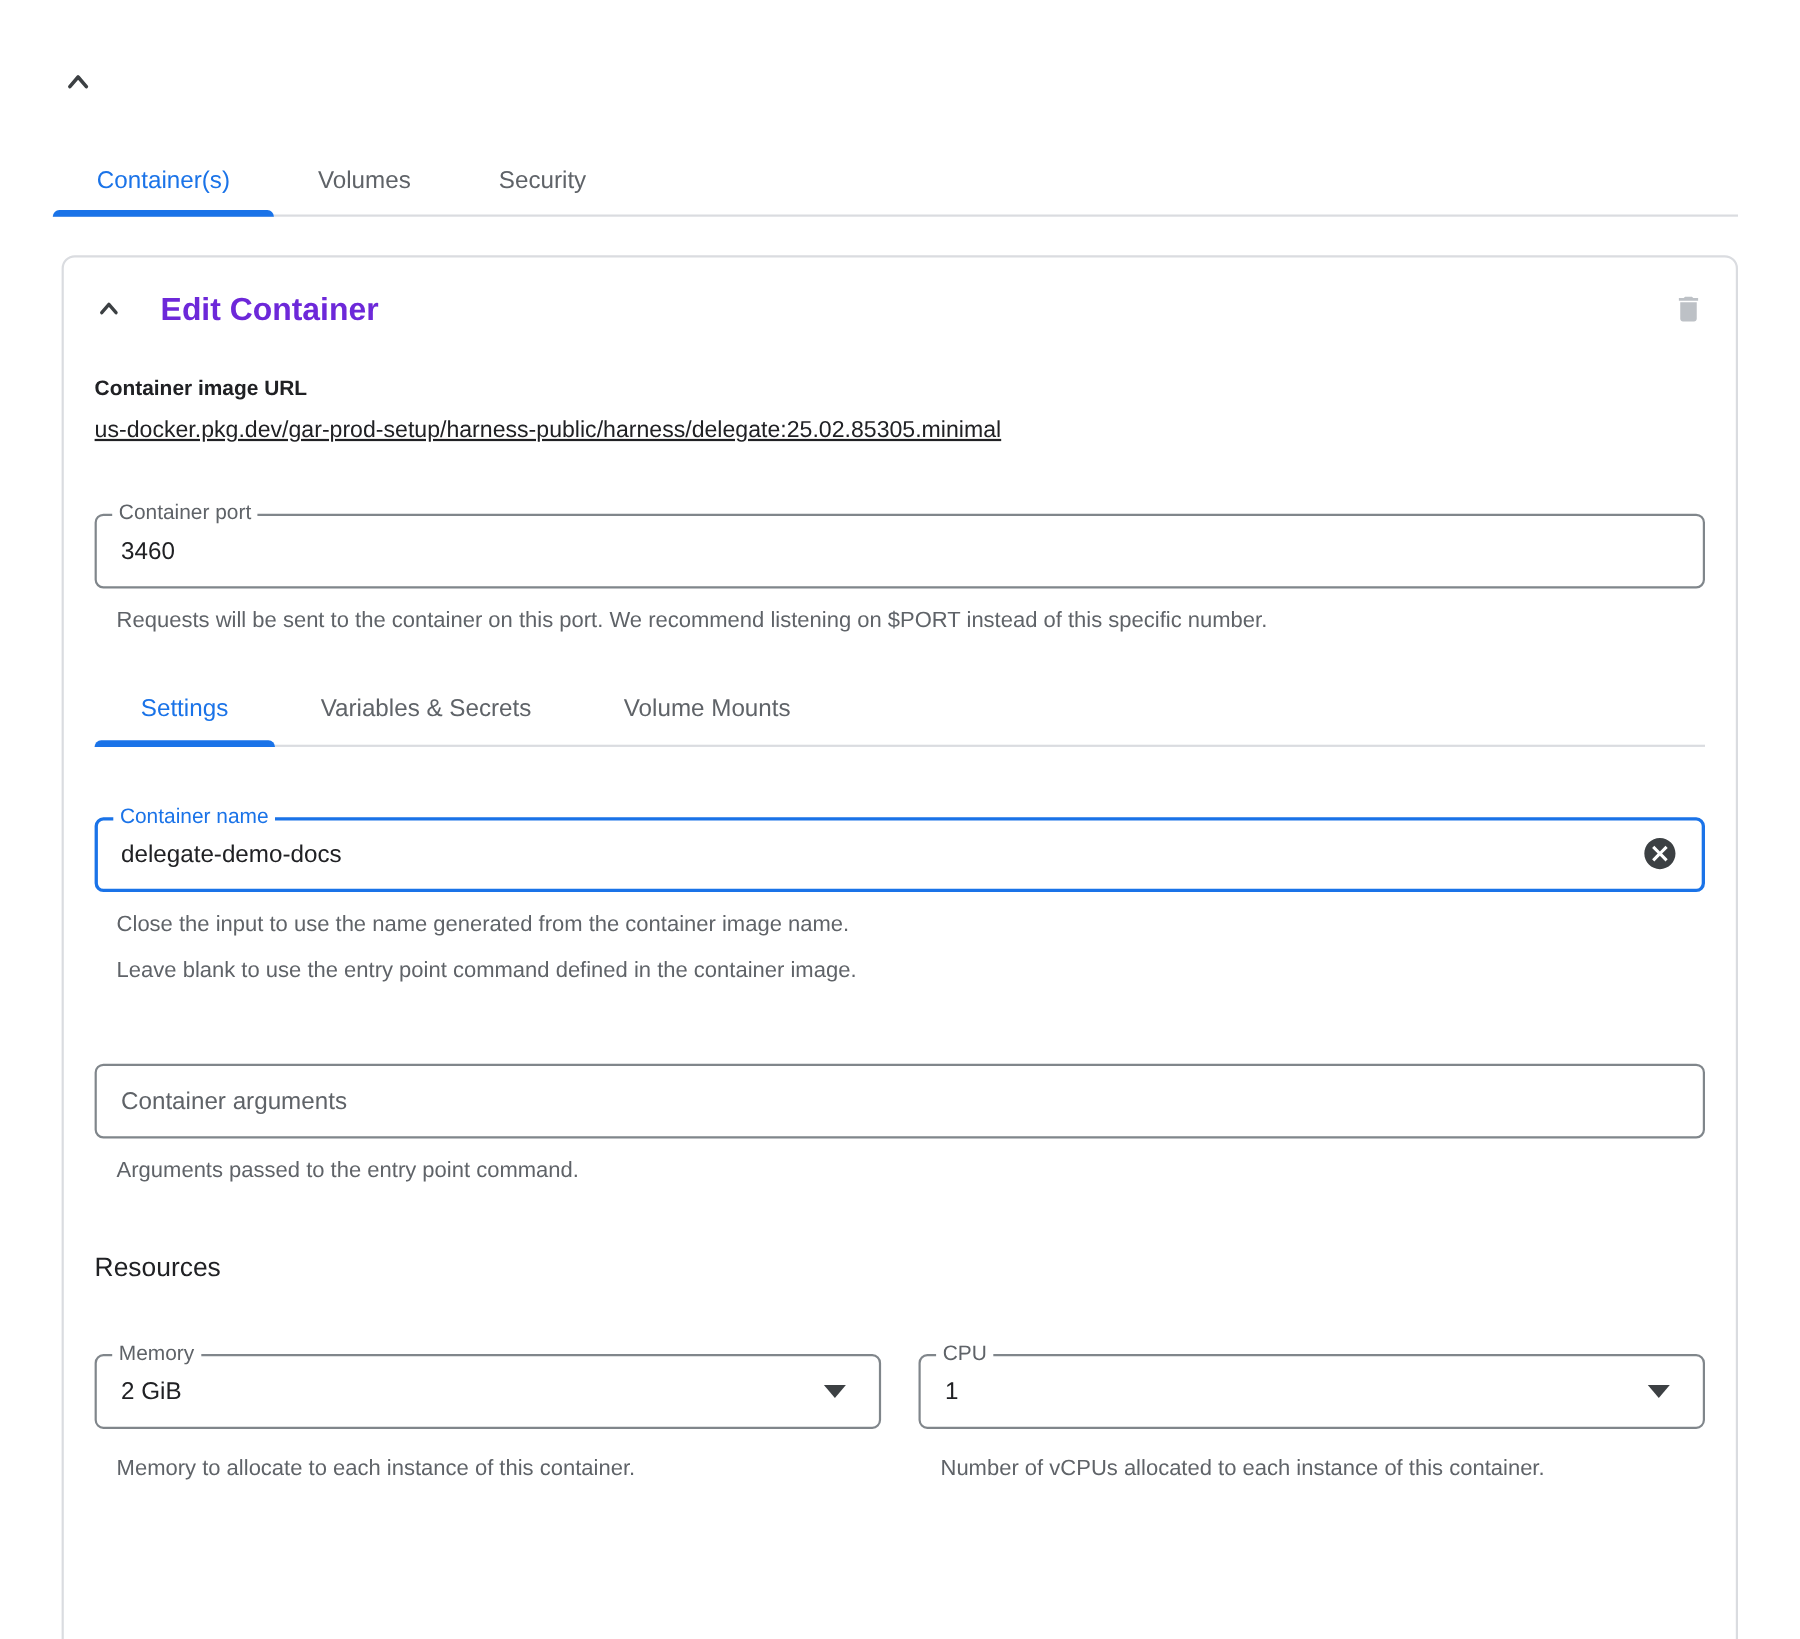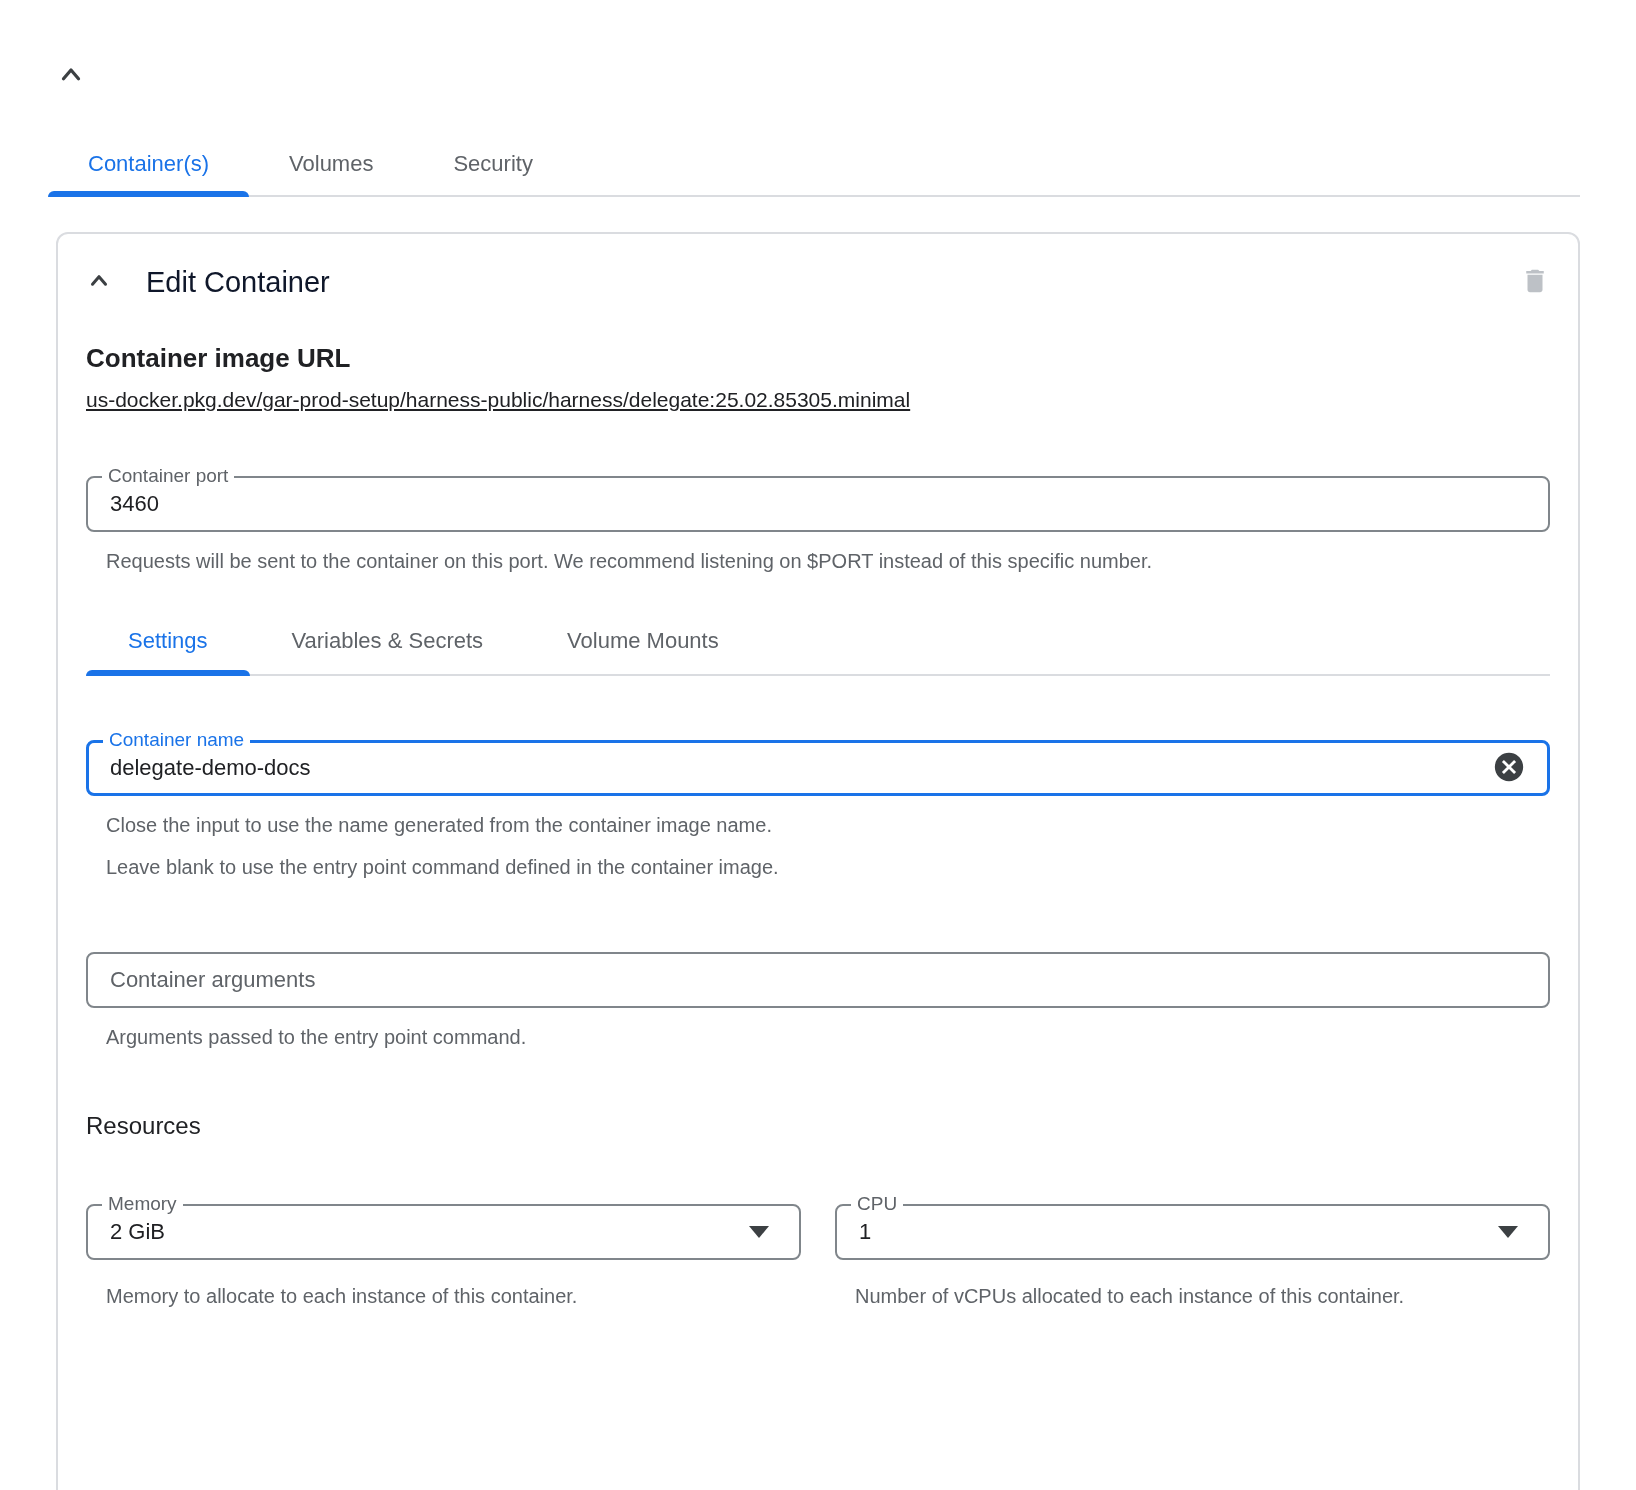--- a/index.html
+++ b/index.html
@@ -14,28 +14,28 @@
 
   
   .tabs { display: flex; margin: 34px 0 0 -8px; border-bottom: 2px solid #dadce0; }
   .tab { position: relative; padding: 24px 40px 18px 40px; font-size: 22px; color: #5f6368; cursor: pointer; white-space: nowrap; }
   .tab.active { color: #1a73e8; }
   .tab.active::after { content: ""; position: absolute; left: 0; right: 0; bottom: -2px; height: 6px; background: #1a73e8; border-radius: 6px 6px 0 0; }
 
   
   .card { margin-top: 35px; border: 2px solid #dadce0; border-radius: 12px; padding: 32px 28px 60px 28px; min-height: 1310px; }
   .card-header { display: flex; align-items: center; }
-  .card-title { font-size: 29px; font-weight: 400; color: #0f172a; margin-left: 34px; }
+  .card-title { font-size: 29px; font-weight: 700; color: #6d28d9; margin-left: 34px; }
   .card-header .spacer { flex: 1; }
 
-  .block-label { font-size: 26px; font-weight: bold; color: #202124; margin-top: 44px; }
+  .block-label { font-size: 19px; font-weight: bold; color: #202124; margin-top: 44px; }
   .image-url { font-size: 21px; color: #202124; margin-top: 14px; text-decoration: underline; }
 
   
-  .field { position: relative; border: 2px solid #80868b; border-radius: 8px; height: 56px; display: flex; align-items: center; padding: 0 22px; background: #fff; }
+  .field { position: relative; border: 2px solid #80868b; border-radius: 8px; height: 68px; display: flex; align-items: center; padding: 0 22px; background: #fff; }
   .field .float-label { position: absolute; top: -13px; left: 14px; background: #fff; padding: 0 6px; font-size: 19px; color: #5f6368; line-height: 22px; white-space: nowrap; }
   .field .value { font-size: 22px; color: #202124; }
   .field.focused { border: 3px solid #1a73e8; padding: 0 21px; }
   .field.focused .float-label { color: #1a73e8; top: -14px; }
   .field input { border: none; outline: none; width: 100%; font-family: "Liberation Sans", sans-serif; font-size: 22px; color: #202124; background: transparent; }
   .field input::placeholder { color: #5f6368; opacity: 1; }
   .helper { font-size: 20px; line-height: 26px; color: #5f6368; margin: 16px 0 0 20px; }
 
   .mt-port { margin-top: 64px; }
   .mt-name { margin-top: 64px; }

